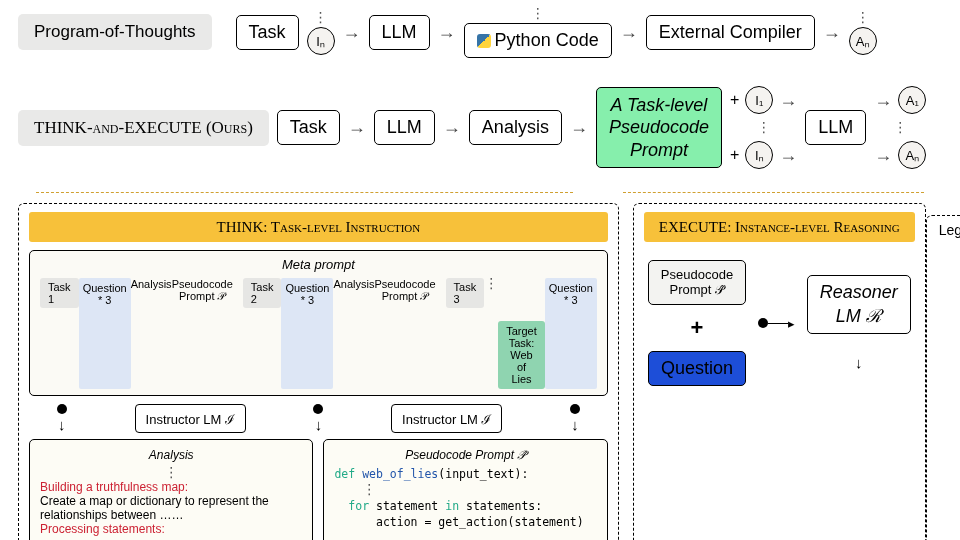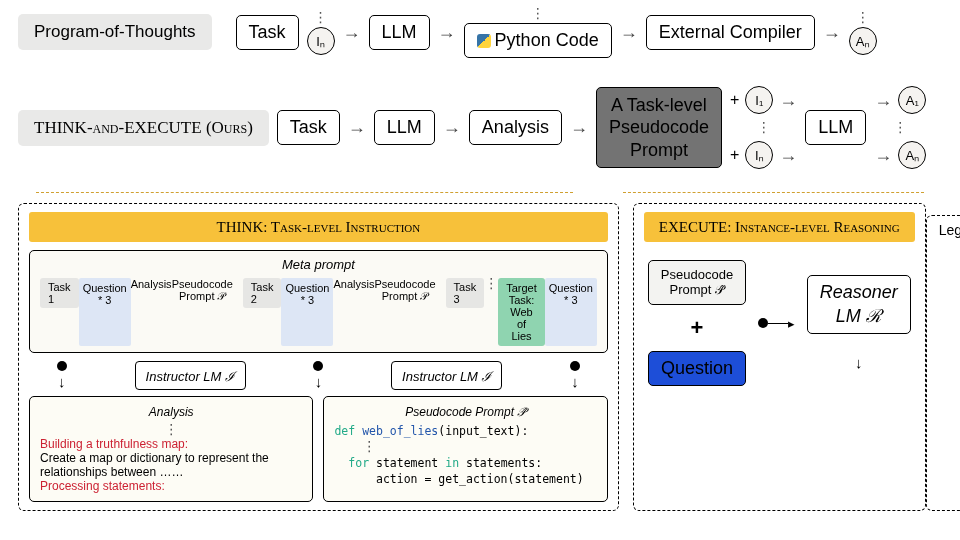--- a/index.html
+++ b/index.html
@@ -1,38 +1,38 @@
 <!DOCTYPE html>
 <html><head>
 <meta charset="utf-8">
 <style>
   * { box-sizing: border-box; margin: 0; padding: 0; }
   body { font-family: -apple-system, Helvetica, Arial, sans-serif; background: #fff; width: 960px; height: 540px; overflow: hidden; font-size: 13px; }
   .row { display: flex; align-items: center; gap: 8px; padding: 6px 18px; }
   .pill { background: #e9e9e8; border-radius: 5px; padding: 8px 16px; font-size: 17px; }
   .sc { font-variant: small-caps; }
   .box { border: 1.5px solid #000; border-radius: 5px; padding: 6px 12px; background: #fff; font-size: 18px; text-align: center; }
-  .box.yel { background: #737373; }
+  .box.yel { background: #86efac; font-style: italic; }
   .circ { width: 28px; height: 28px; border: 1.5px solid #000; border-radius: 50%; display: flex; align-items: center; justify-content: center; background: #f5f3f0; font-size: 13px; }
   .arr { font-size: 18px; color: #444; }
   .plus { font-size: 16px; }
   .vstack { display: flex; flex-direction: column; align-items: center; gap: 2px; }
   .vdots::after { content: "⋮"; font-size: 14px; color: #555; line-height: 0.6; }
   .lower { display: flex; gap: 14px; padding: 8px 18px; }
   .dashbox { border: 1.5px dashed #000; border-radius: 6px; padding: 8px 10px; }
   .hdr { background: #f7c13a; text-align: center; padding: 6px; font-size: 15px; border-radius: 3px; margin-bottom: 8px; }
   .meta { border: 1.5px solid #000; border-radius: 5px; background: #fbfaf5; padding: 6px 10px; position: relative; }
   .metatitle { text-align: center; font-style: italic; font-weight: 500; margin-bottom: 6px; }
   .mcols { display: flex; gap: 10px; }
   .mcol { flex: 1; display: flex; flex-direction: row; font-size: 11px; }
   .taskbar { background: #e6e6e4; padding: 3px 8px; border-radius: 3px; align-self: flex-start; }
   .qbar { background: #dde6f5; padding: 4px; text-align: center; border-radius: 2px; }
-  .tgtbar { background: #8fd4b0; padding: 4px 8px; text-align: center; border-radius: 3px; }
+  .tgtbar { background: #8fd4b0; padding: 4px 8px; text-align: center; border-radius: 3px; margin-top: 43px; }
   .cent { text-align: center; }
-  .ilm { border: 1.5px solid #000; border-radius: 4px; padding: 4px 10px; font-style: italic; background: #fff; font-size: 13px; display: inline-flex; align-items: center; }
+  .ilm { border: 1.5px solid #000; border-radius: 4px; padding: 4px 10px; background: #fff; font-size: 13px; display: inline-flex; align-items: center; }
   .ilmrow { display: flex; gap: 12px; margin: 8px 0 6px; justify-content: space-around; position: relative; }
   .out { border: 1.5px solid #000; border-radius: 5px; background: #fdfcf5; padding: 8px 10px; font-size: 12px; flex: 1; }
   .out .t { text-align: center; font-style: italic; font-weight: 500; margin-bottom: 4px; }
   .red { color: #c23; }
   .grn { color: #2a8; }
   .blu { color: #25a; }
   .mono { font-family: ui-monospace, Menlo, monospace; font-size: 11.5px; line-height: 1.4; }
   .execfl { display: flex; gap: 12px; align-items: center; justify-content: center; }
   .legend { border: 1.5px dashed #000; border-radius: 6px; padding: 6px 12px; margin-top: 12px; font-size: 14px; font-weight: 500; }
   .pyico { display: inline-block; width: 14px; height: 14px; background: linear-gradient(135deg,#3674a7 50%,#ffd43b 50%); border-radius: 3px; margin-right: 4px; vertical-align: -2px; }

